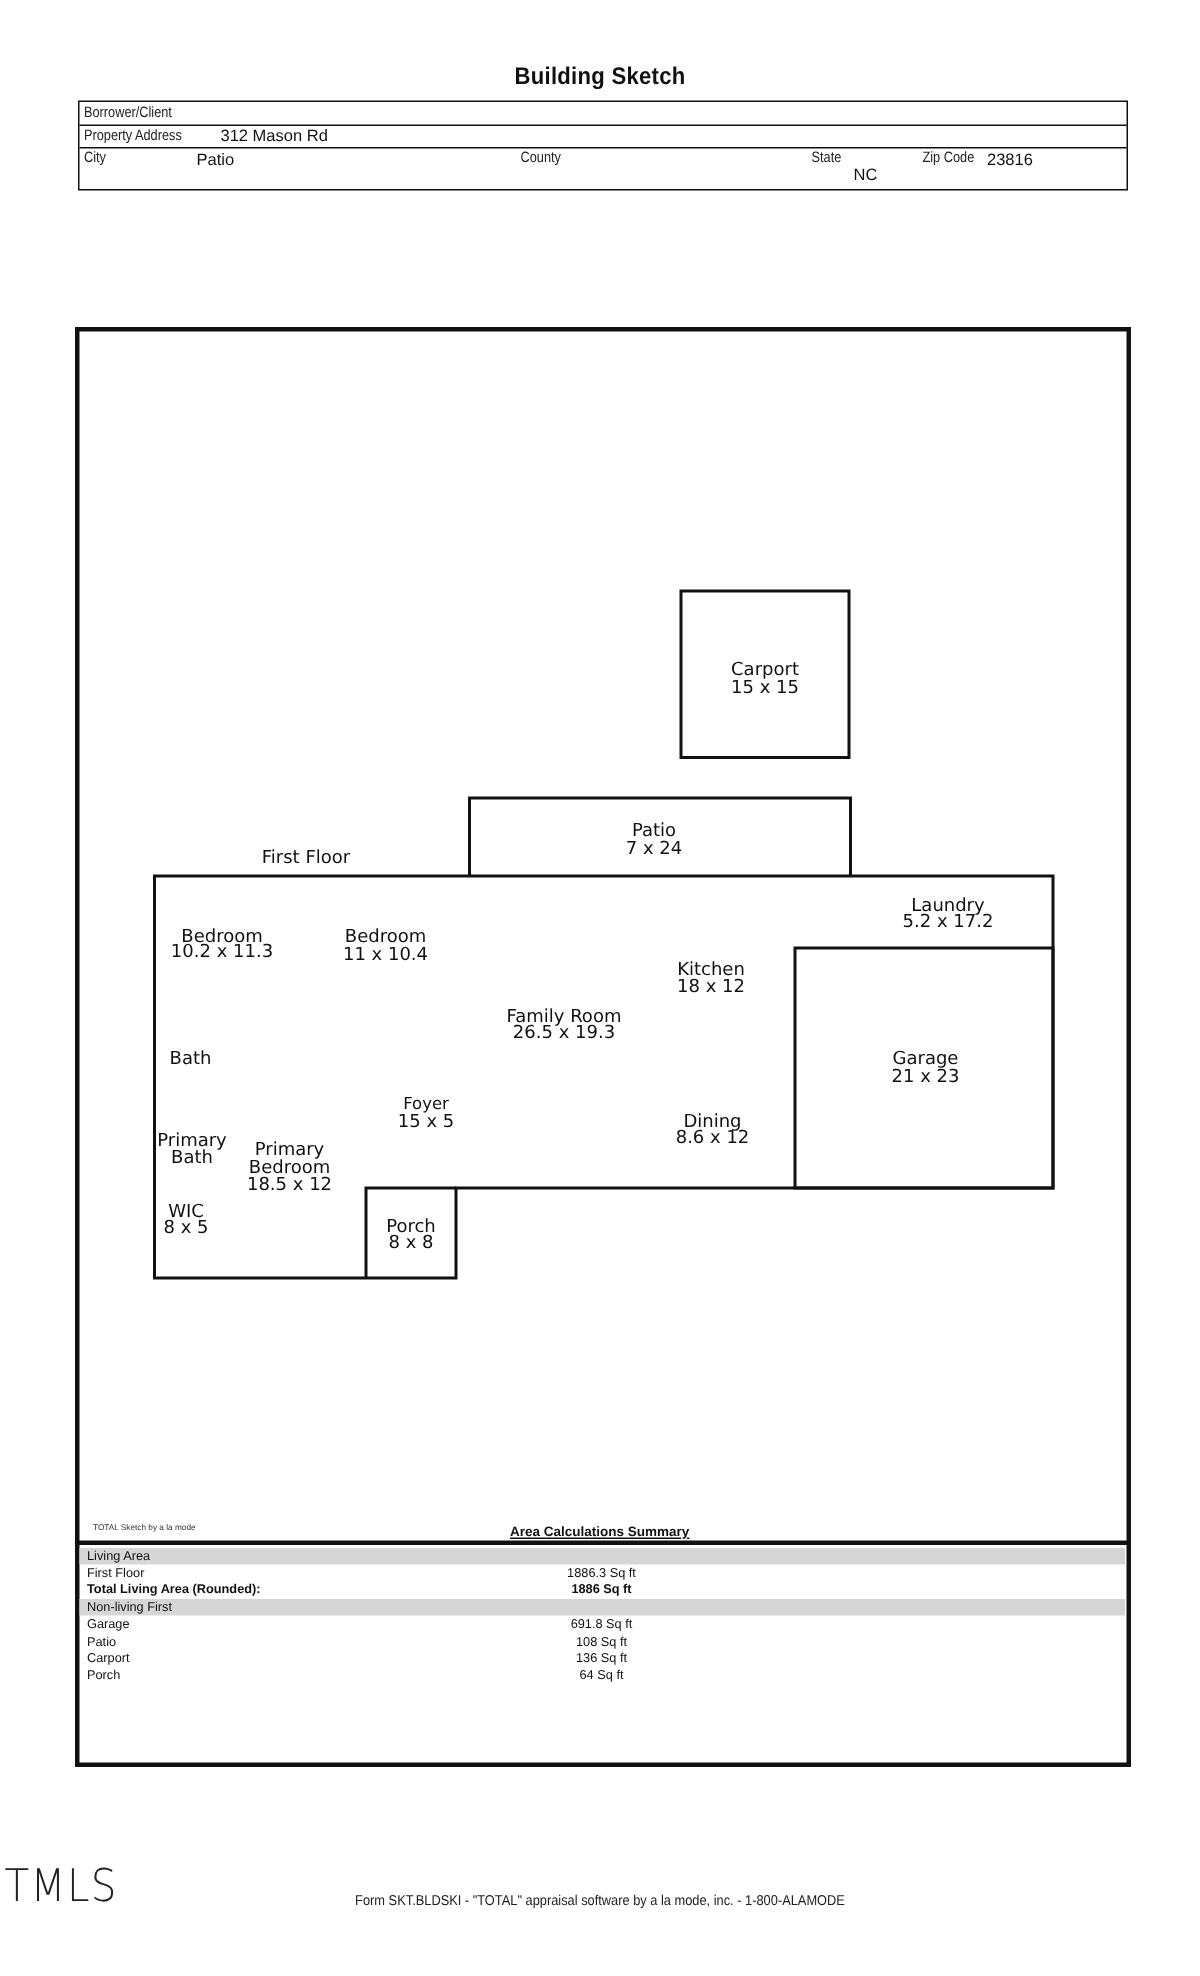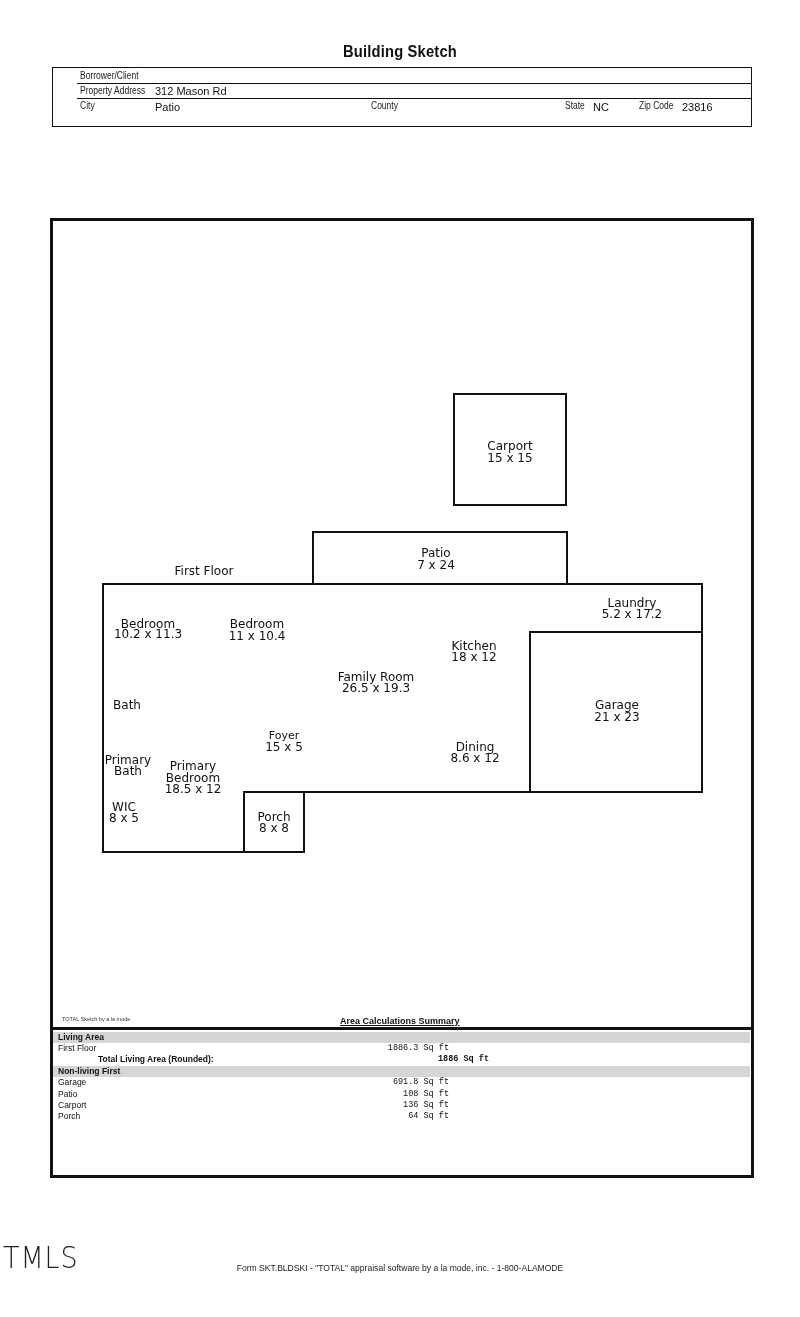--- a/index.html
+++ b/index.html
@@ -1,59 +1,59 @@
 <!DOCTYPE html>
 <html><head>
 <meta charset="utf-8">
 <style>
   html, body { margin: 0; padding: 0; background: #ffffff; }
   body { width: 800px; height: 1317px; position: relative; overflow: hidden; font-family: "Liberation Sans", sans-serif; color: #111; }
   .abs { position: absolute; }
   .title { left: 0; width: 800px; top: 43px; text-align: center; font-family: "Liberation Sans", sans-serif; font-weight: bold; font-size: 16px; letter-spacing: 0.2px; transform: scaleX(0.92); }
   .hdr { left: 52px; top: 67px; width: 700px; height: 60px; border: 1.5px solid #111; box-sizing: border-box; }
-  .hdr-row { position: absolute; left: 0; right: 0; height: 15px; border-bottom: 1px solid #111; font-size: 10px; margin-left: 24px; }
+  .hdr-row { position: absolute; left: 0; right: 0; height: 15px; border-bottom: 1px solid #111; font-size: 10px; }
   .hdr-row:last-child { border-bottom: none; }
   .hdr-lbl { position: absolute; top: 2px; font-family: "Liberation Sans Narrow", "Liberation Sans", sans-serif; font-size: 10px; transform: scaleX(0.85); transform-origin: left; color: #222; }
   .hdr-val { position: absolute; top: 2px; font-size: 11px; color: #111; }
   .frame { left: 50px; top: 218px; width: 704px; height: 960px; border: 3px solid #111; box-sizing: border-box; }
   .sketch { left: 0; top: 0; }
   .room-lbl { font-family: "DejaVu Sans", sans-serif; font-size: 12px; text-anchor: middle; fill: #111; }
   .small-lbl { font-family: "DejaVu Sans", sans-serif; font-size: 11px; text-anchor: middle; fill: #111; }
   .credit { left: 62px; top: 1016px; font-size: 5.5px; color: #333; }
   .sum-title { left: 340px; top: 1016px; font-size: 9px; font-weight: bold; color: #111; text-decoration: underline; }
   .sum-divider { left: 50px; top: 1027px; width: 704px; height: 3px; background: #111; }
   .sum-row { left: 53px; width: 697px; height: 11px; font-size: 8.5px; line-height: 11px; }
-  .sum-row.band { background: #d6d6d6; font-weight: bold; }
+  .sum-row.band { background: #d6d6d6; font-weight: normal; }
   .sum-row .lbl { position: absolute; left: 5px; }
-  .sum-row .val { position: absolute; left: 300px; width: 96px; text-align: right; font-family: Liberation Mono, monospace; }
-  .sum-row.bold { font-weight: bold; margin-left: 40px; }
+  .sum-row .val { position: absolute; left: 300px; width: 96px; text-align: center; }
+  .sum-row.bold { font-weight: bold; }
   .logo { left: 3px; top: 1240px; font-family: "DejaVu Sans", sans-serif; font-weight: 200; font-size: 30px; letter-spacing: 1px; color: #222; transform: scaleX(0.9); transform-origin: left; }
   .form-note { left: 0; width: 800px; top: 1262px; text-align: center; font-size: 9.5px; color: #222; transform: scaleX(0.9); }
 </style>
 </head>
 <body>
 
 <div class="abs title">Building Sketch</div>
 
 <div class="abs hdr">
   <div class="hdr-row" style="top:0">
     <span class="hdr-lbl" style="left:3px">Borrower/Client</span>
     <span class="hdr-val" style="left:78px"></span>
   </div>
   <div class="hdr-row" style="top:15px">
     <span class="hdr-lbl" style="left:3px">Property Address</span>
-    <span class="hdr-val" style="left:78px">312 Mason Rd</span>
+    <span class="hdr-val" style="left:94px">312 Mason Rd</span>
   </div>
   <div class="hdr-row" style="top:30px">
     <span class="hdr-lbl" style="left:3px">City</span>
     <span class="hdr-val" style="left:78px;top:3px">Patio</span>
     <span class="hdr-lbl" style="left:294px">County</span>
     <span class="hdr-val" style="left:360px"></span>
     <span class="hdr-lbl" style="left:488px">State</span>
-    <span class="hdr-val" style="left:516px;top:3px">NC</span>
+    <span class="hdr-val" style="left:516px;top:13px">NC</span>
     <span class="hdr-lbl" style="left:562px">Zip Code</span>
     <span class="hdr-val" style="left:605px;top:3px">23816</span>
   </div>
 </div>
 
 <div class="abs frame"></div>
 
 <svg class="abs sketch" width="800" height="1317" viewBox="0 0 800 1317">
   <g fill="none" stroke="#111" stroke-width="2">
 

